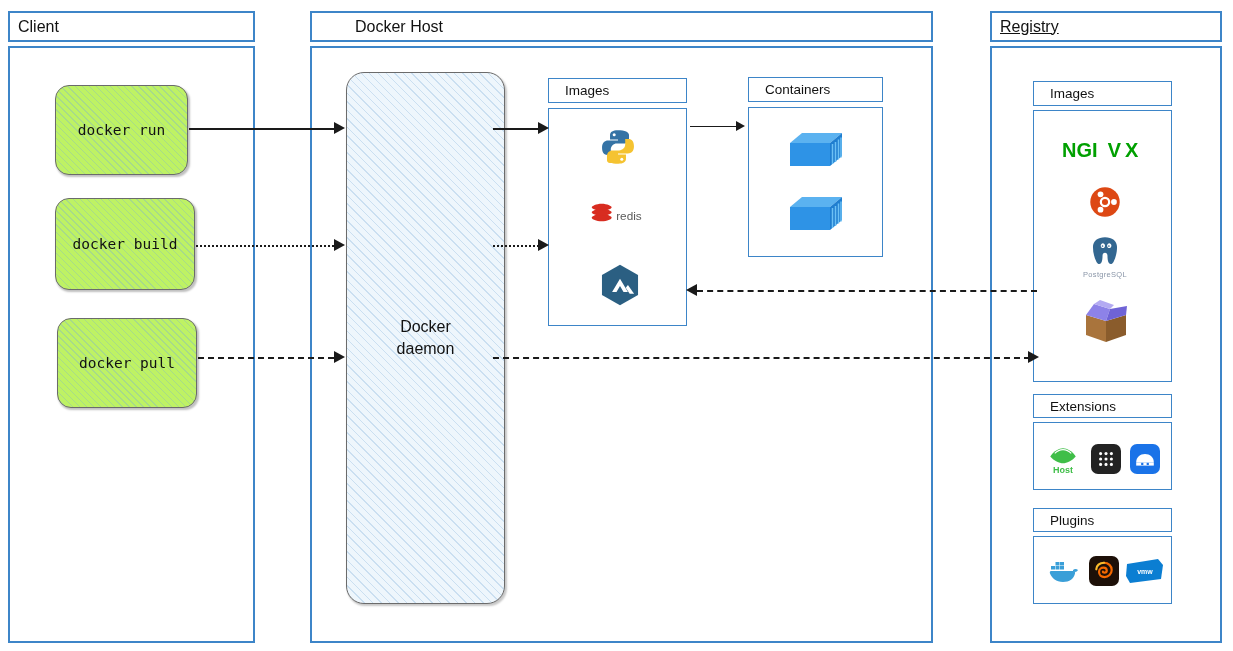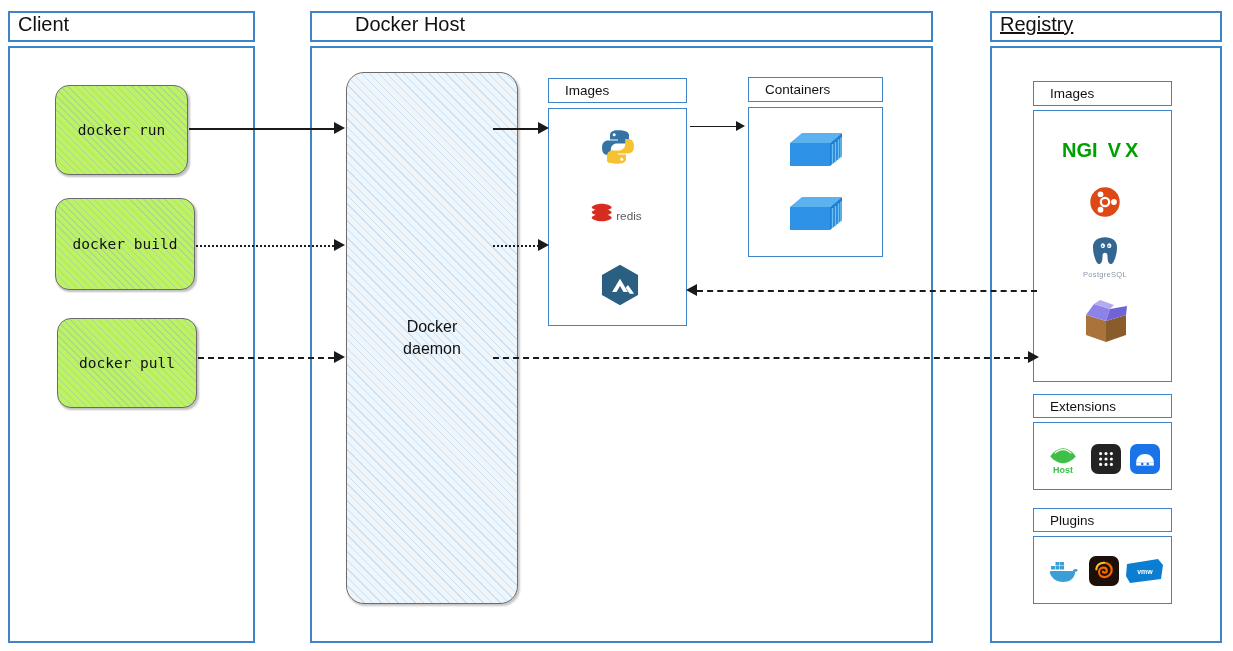--- a/index.html
+++ b/index.html
@@ -1,20 +1,20 @@
 <!DOCTYPE html>
 <html><head>
 <meta charset="utf-8">
 <style>
   html,body{margin:0;padding:0;background:#ffffff;}
   body{width:1233px;height:651px;position:relative;overflow:hidden;
        font-family:"Liberation Sans",sans-serif;color:#000;}
   .panel-title{position:absolute;border:2px solid #3d85c8;background:#fff;
-       display:flex;align-items:flex-start;box-sizing:border-box;padding-left:8px;
-       font-size:20px;color:#111;}
+       display:flex;align-items:center;box-sizing:border-box;padding-left:8px;
+       font-size:16px;color:#111;}
   .panel-body{position:absolute;border:2px solid #3d85c8;background:#fff;box-sizing:border-box;}
   .subtitle{position:absolute;border:1.5px solid #3d85c8;background:#fff;
        display:flex;align-items:center;box-sizing:border-box;padding-left:16px;
        font-size:13.5px;color:#111;}
   .subbody{position:absolute;border:1.5px solid #3d85c8;background:#fff;box-sizing:border-box;}
   .cmd{position:absolute;border:1.6px solid #6b6b6b;border-radius:14px;
        background:#bef264;box-sizing:border-box;
        display:flex;align-items:center;justify-content:center;
        font-family:"DejaVu Sans Mono",monospace;font-size:14.5px;color:#111;
        box-shadow:1.5px 2px 2px rgba(0,0,0,.25);overflow:hidden;}
@@ -57,21 +57,21 @@
 </div>
 <div class="cmd" style="left:57px;top:318px;width:140px;height:90px;">
   <span>docker pull</span>
 </div>
 
 <div class="panel-title" style="left:310px;top:11px;width:623px;height:31px;padding-left:43px;">
   <span>Docker Host</span>
 </div>
 <div class="panel-body" style="left:310px;top:46px;width:623px;height:597px;"></div>
 
-<div class="daemon" style="left:346px;top:72px;width:172px;height:532px;">
+<div class="daemon" style="left:346px;top:72px;width:159px;height:532px;">
   <span>
     <span>Docker</span><br>
     <span>daemon</span>
   </span>
 </div>
 
 <div class="subtitle" style="left:548px;top:78px;width:139px;height:25px;">
   <span>Images</span>
 </div>
 <div class="subbody" style="left:548px;top:108px;width:139px;height:218px;"></div>

